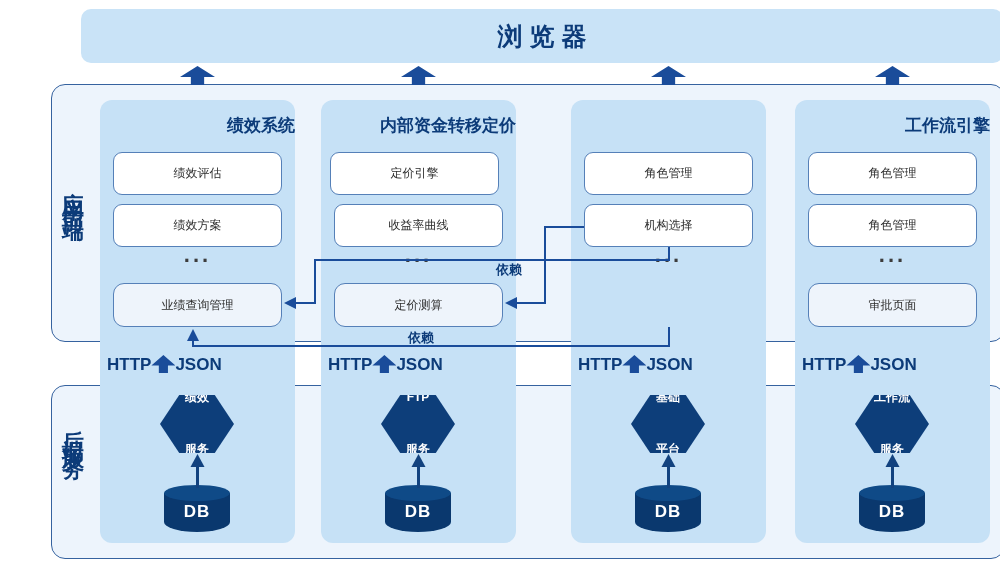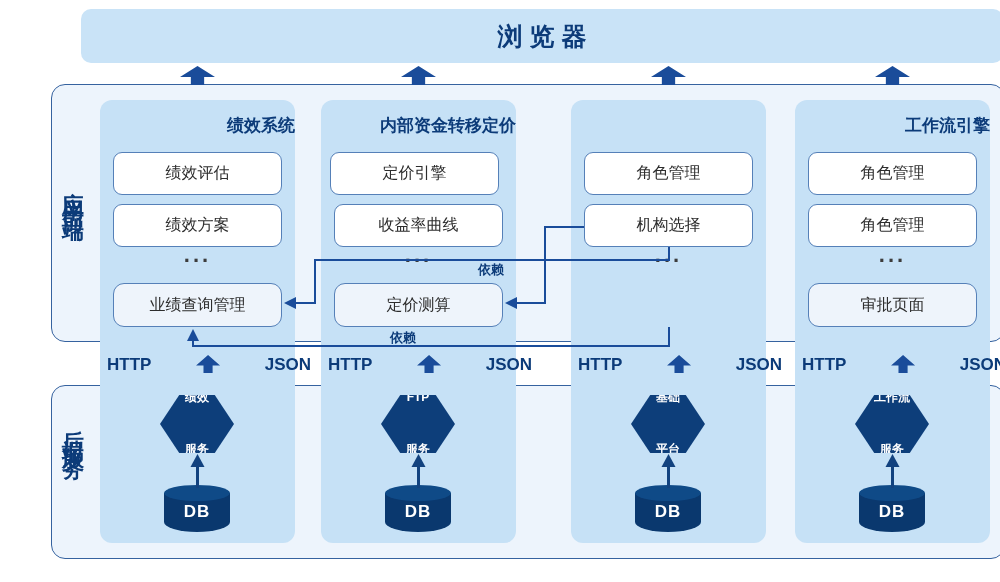--- a/index.html
+++ b/index.html
@@ -26,28 +26,28 @@
   .vlabel.back{top:413px;}
 
   .band{position:absolute;top:100px;width:195px;height:443px;background:var(--bandBg);
     border-radius:12px;z-index:1;}
 
   .col-title{position:absolute;top:114px;width:195px;text-align:right;font-size:17px;
     font-weight:bold;color:var(--navy);z-index:2;}
 
   .wbox{position:absolute;width:169px;height:43px;background:#fff;border:1.3px solid var(--boxBorder);
     border-radius:9px;display:flex;align-items:center;justify-content:center;
-    font-size:16px;color:var(--boxText);z-index:2;box-sizing:border-box;}
+    font-size:12px;color:var(--boxText);z-index:2;box-sizing:border-box;}
   .wbox.tint{background:var(--tintBg);height:44px;border-radius:11px;}
 
   .dots{position:absolute;top:246px;width:195px;text-align:center;font-size:22px;font-weight:bold;
     color:var(--dots);letter-spacing:3px;line-height:18px;z-index:2;}
 
   .http-row{position:absolute;top:352px;width:218px;height:26px;display:flex;align-items:center;
-    justify-content:space-between;padding:0 7px;box-sizing:border-box;z-index:2;
+    padding:0 7px;box-sizing:border-box;z-index:2;
     font-size:17px;font-weight:bold;color:var(--navy);}
 
   .up-arrow{background:var(--line);
     clip-path:polygon(50% 0,100% 58%,69% 58%,69% 100%,31% 100%,31% 58%,0 58%);}
   .up-arrow.big{position:absolute;top:66px;width:35px;height:19px;z-index:2;}
   .up-arrow.small{width:24px;height:18px;margin-top:-2px;}
 
   .hex{position:absolute;top:395px;width:74px;height:58px;background:var(--hexBg);
     clip-path:polygon(26% 0,74% 0,100% 50%,74% 100%,26% 100%,0 50%);
     color:#fff;font-weight:bold;font-size:12px;line-height:1.3;
@@ -55,21 +55,21 @@
 
   .db{position:absolute;top:493px;width:66px;height:39px;background:var(--dbBg);
     border-radius:0 0 33px 33px / 0 0 10px 10px;z-index:2;}
   .db::before{content:"";position:absolute;top:-8px;left:0;width:66px;height:16px;
     border-radius:50%;background:var(--dbTop);}
   .db-label{position:relative;z-index:1;display:block;text-align:center;line-height:37px;
     color:#fff;font-weight:bold;font-size:17px;letter-spacing:1px;}
 
   .overlay{position:absolute;left:0;top:0;z-index:4;pointer-events:none;}
 
-  .dep-label{position:absolute;width:44px;text-align:left;font-size:13px;font-weight:bold;
+  .dep-label{position:absolute;width:44px;text-align:right;font-size:13px;font-weight:bold;
     color:var(--navy);z-index:5;}
   .dep-label.one{left:450px;top:261px;}
   .dep-label.two{left:362px;top:329px;}
 </style>
 </head>
 <body>
 
 <div class="canvas">
 
   <div class="browser-bar">

